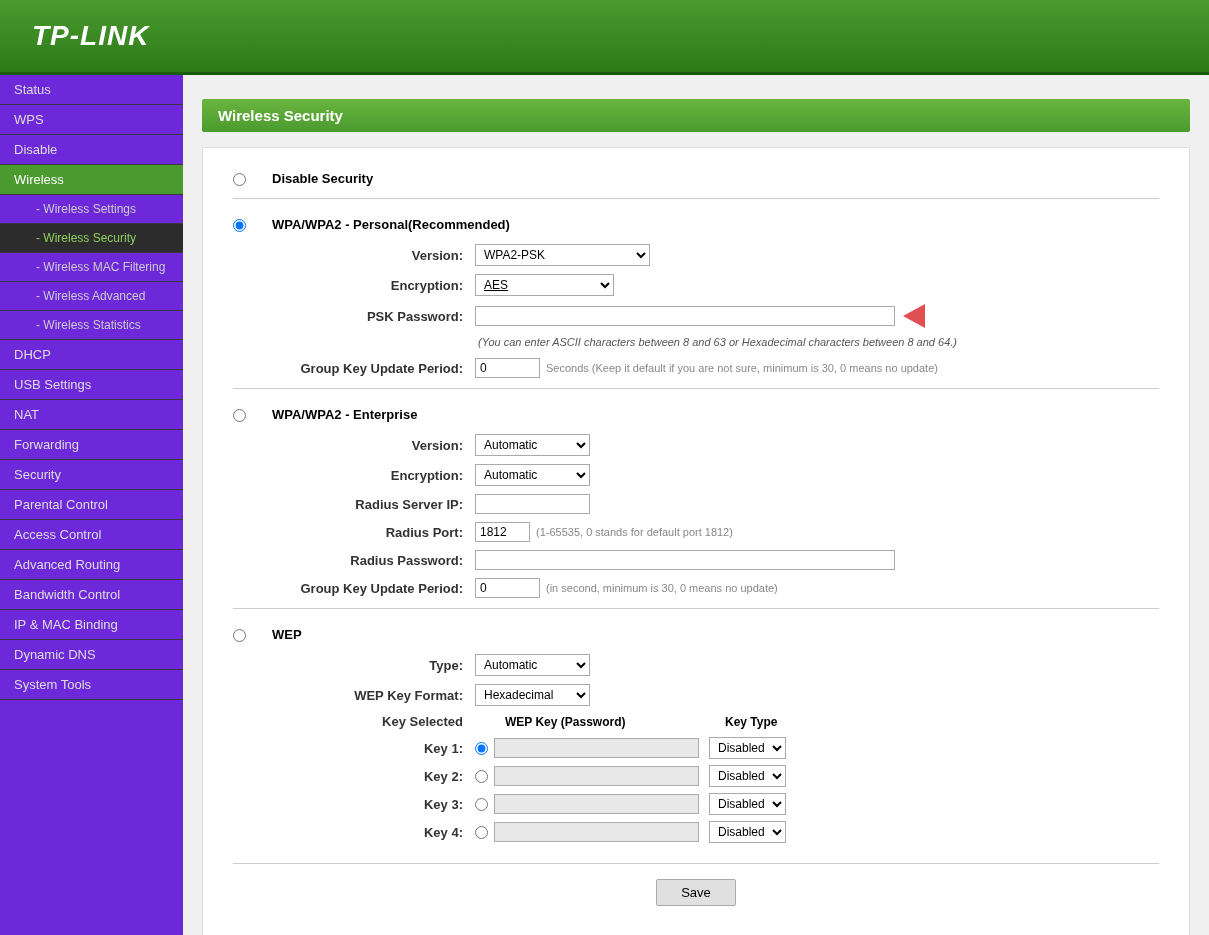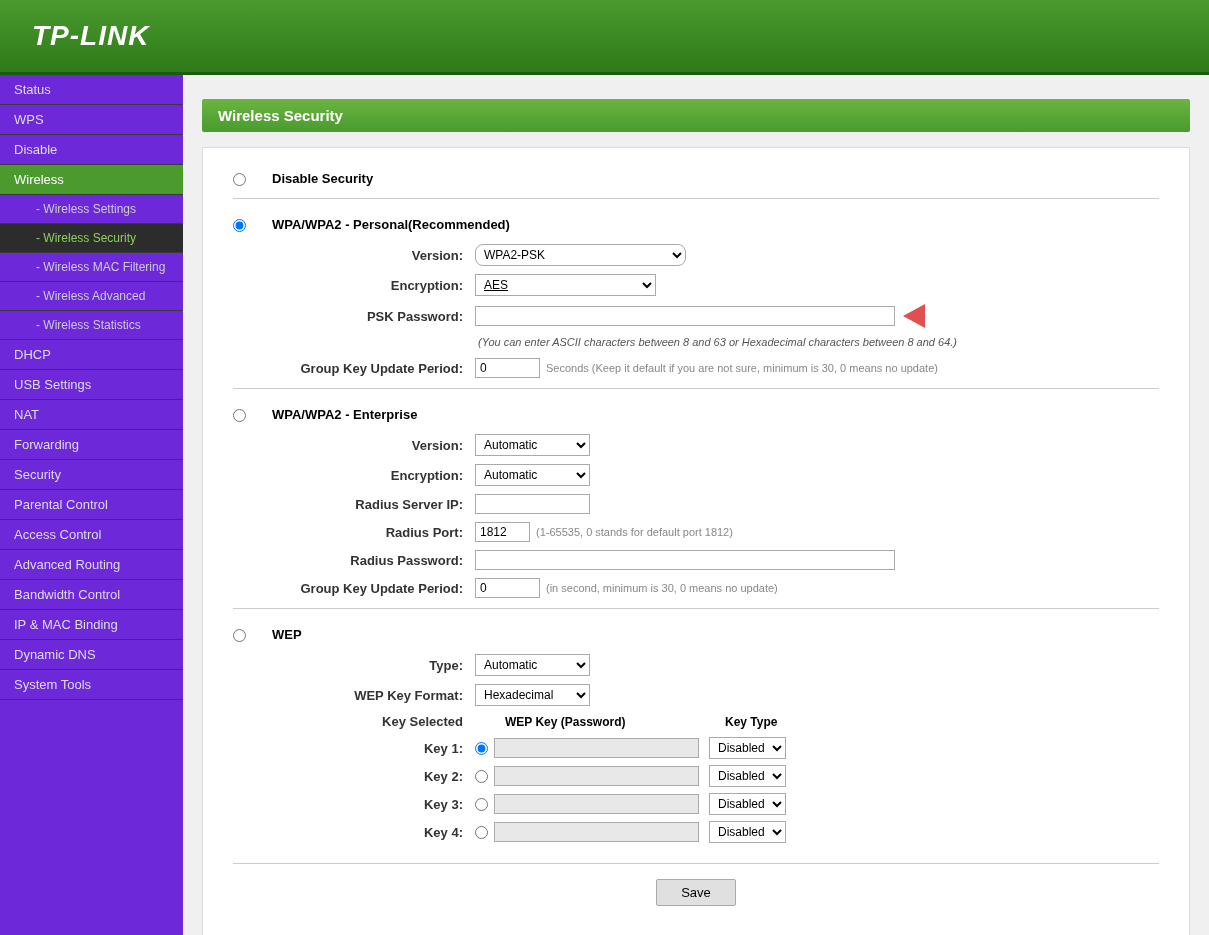--- a/index.html
+++ b/index.html
@@ -254,30 +254,30 @@
       <div class="radio-section">
         <div class="radio-row">
           <input type="radio" name="security_mode" id="radio_wpa_personal" checked="" style="">
           <label class="radio-label" for="radio_wpa_personal">WPA/WPA2 - Personal(Recommended)</label>
         </div>
 
         <div class="form-table">
 
           <div class="form-row">
             <div class="form-label">Version:</div>
-            <select class="form-select" style="width:211px;border-radius:8px;">
+            <select class="form-select" style="width:175px;">
               <option>Automatic</option>
               <option>WPA-PSK</option>
               <option selected="">WPA2-PSK</option>
             </select>
           </div>
 
           <div class="form-row">
             <div class="form-label">Encryption:</div>
-            <select class="form-select" style="width:181px;text-decoration:underline;">
+            <select class="form-select" style="width:139px;text-decoration:underline;">
               <option>Automatic</option>
               <option>TKIP</option>
               <option selected="">AES</option>
             </select>
           </div>
 
           <div class="form-row">
             <div class="form-label">PSK Password:</div>
             <input type="text" class="form-input" style="width: 420px;" value="">
             <div class="arrow-indicator"></div>

